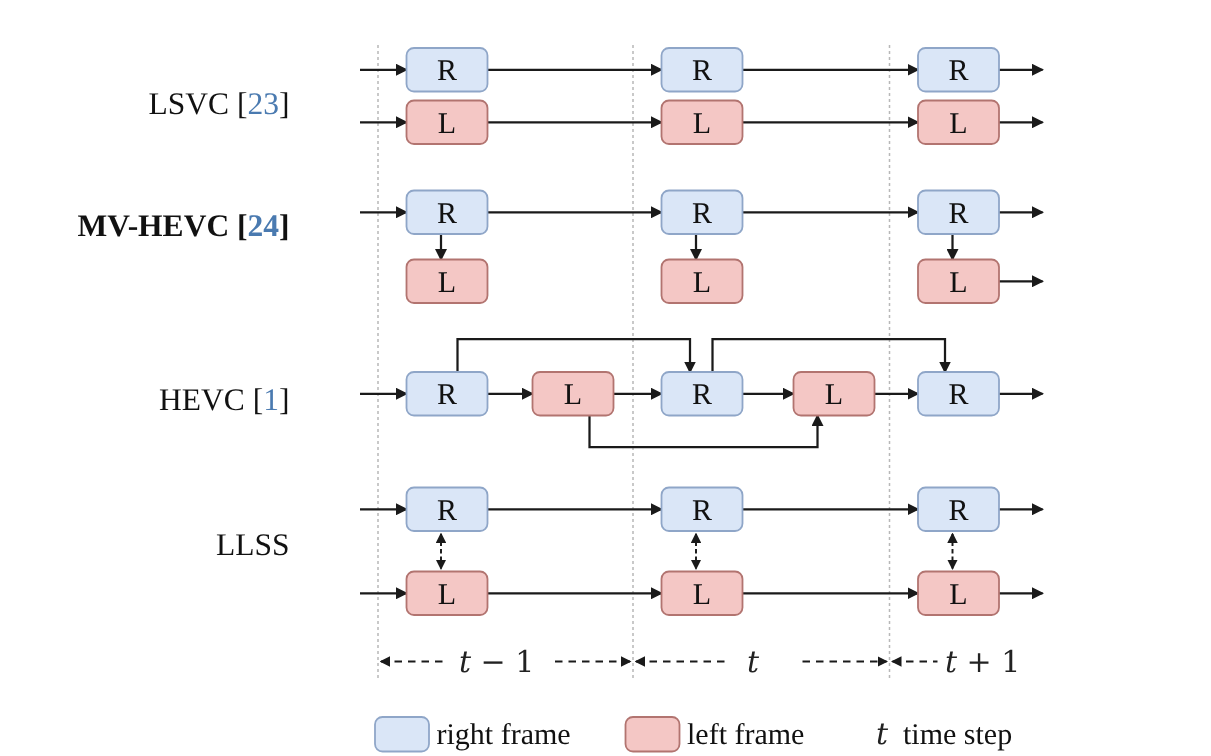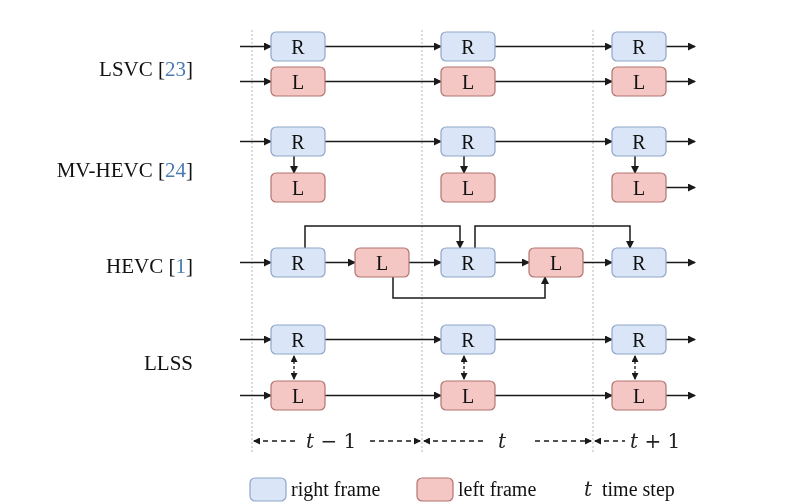--- a/index.html
+++ b/index.html
@@ -14,21 +14,21 @@
   .time-num { font-family: "DejaVu Serif", serif; font-style: normal; font-size: 20px; fill: #222; }
   .legend-text { font-family: "Liberation Serif", "DejaVu Serif", serif; font-size: 20px; fill: #111; }
 </style>
 </head>
 <body>
 
 <div class="row-label" style="top:57px;">
   <span>LSVC</span>
   <span>[</span><span class="ref">23</span><span>]</span>
 </div>
-<div class="row-label" style="top:158px;">
+<div class="row-label" style="top:138px;font-weight:bold;">
   <span>MV-HEVC</span>
   <span>[</span><span class="ref">24</span><span>]</span>
 </div>
 <div class="row-label" style="top:254px;">
   <span>HEVC</span>
   <span>[</span><span class="ref">1</span><span>]</span>
 </div>
 <div class="row-label bold" style="top:351px;">
   <span>LLSS</span>
 </div>

